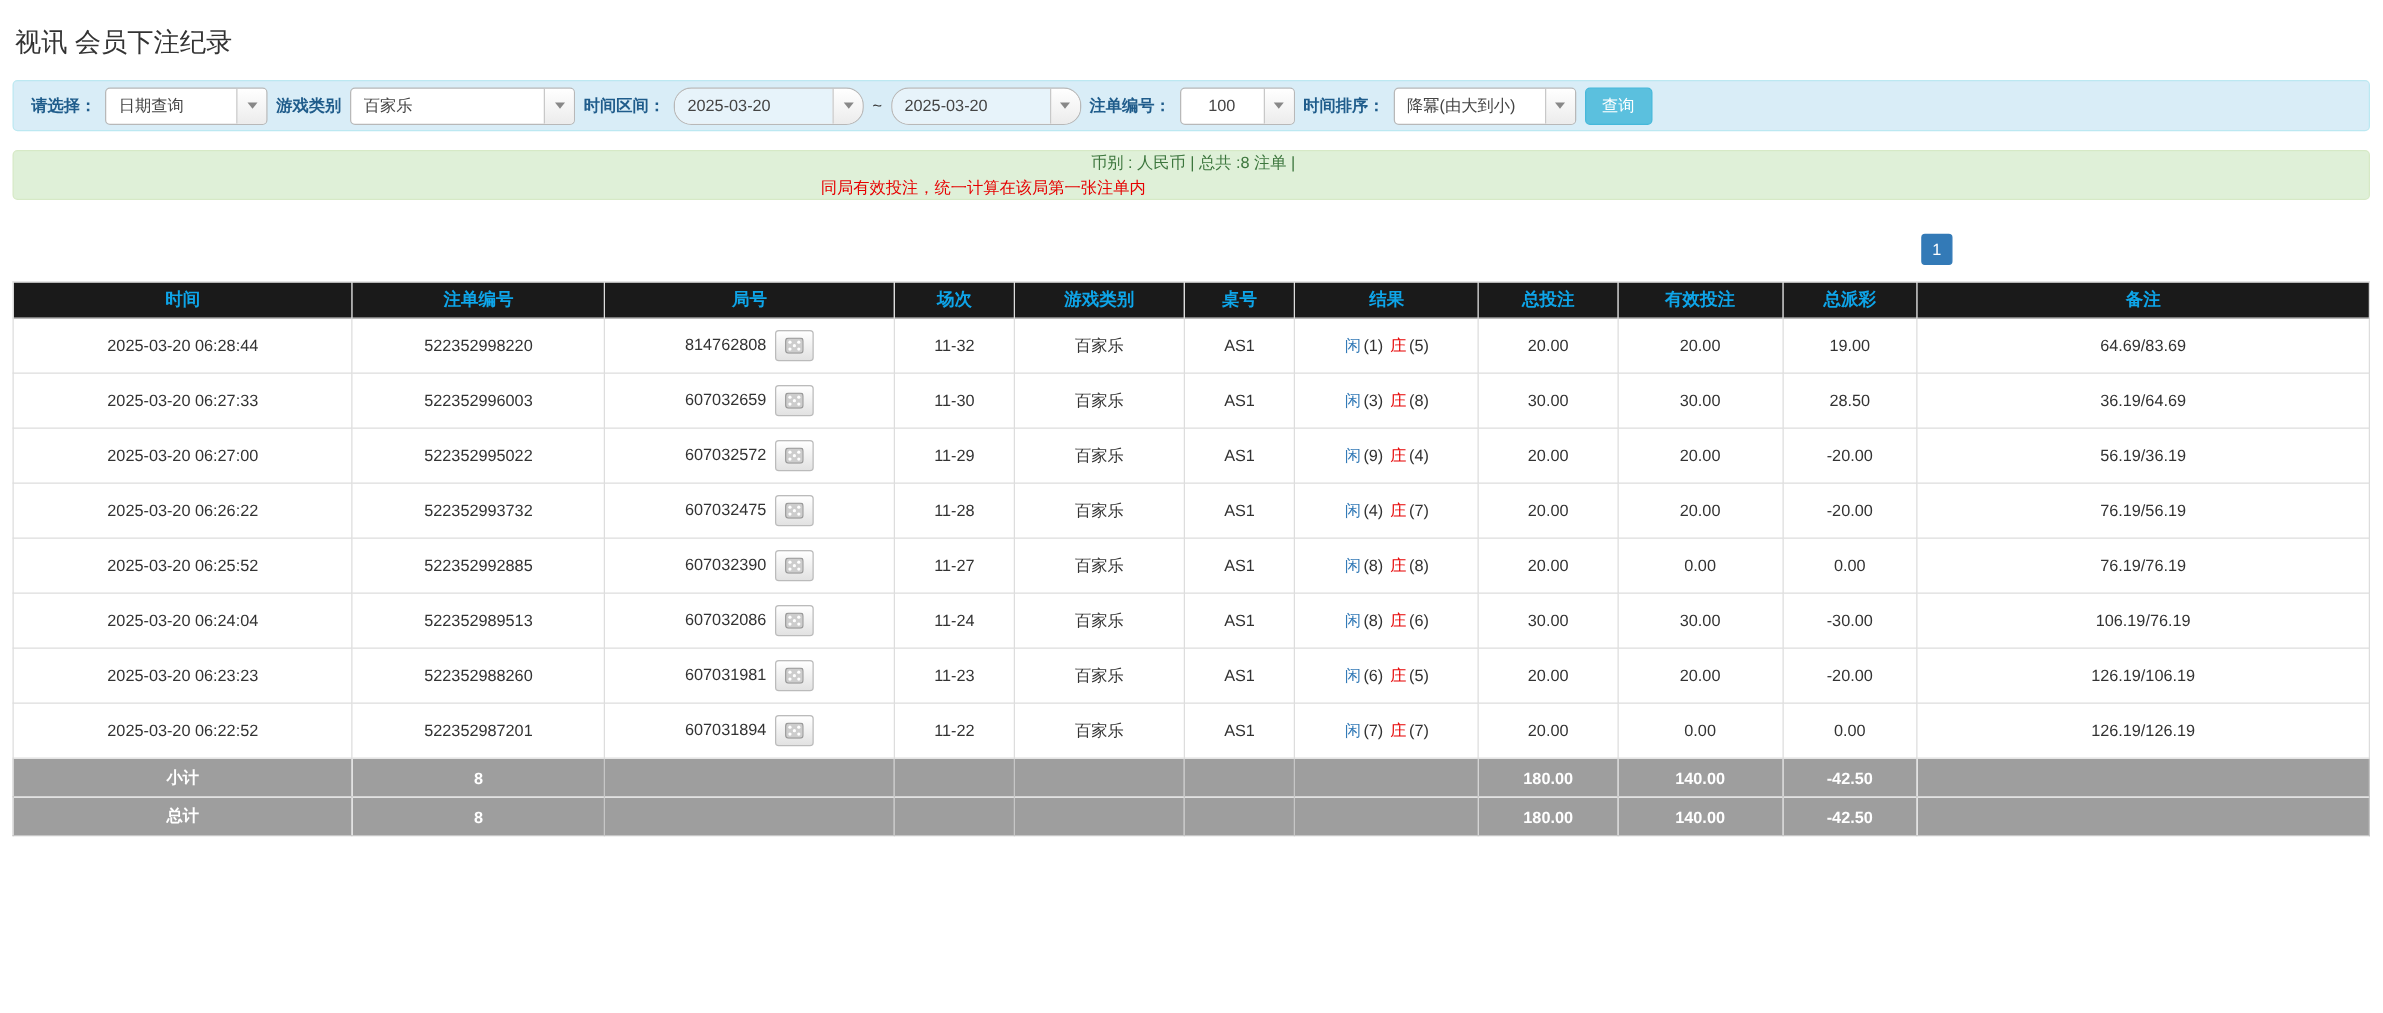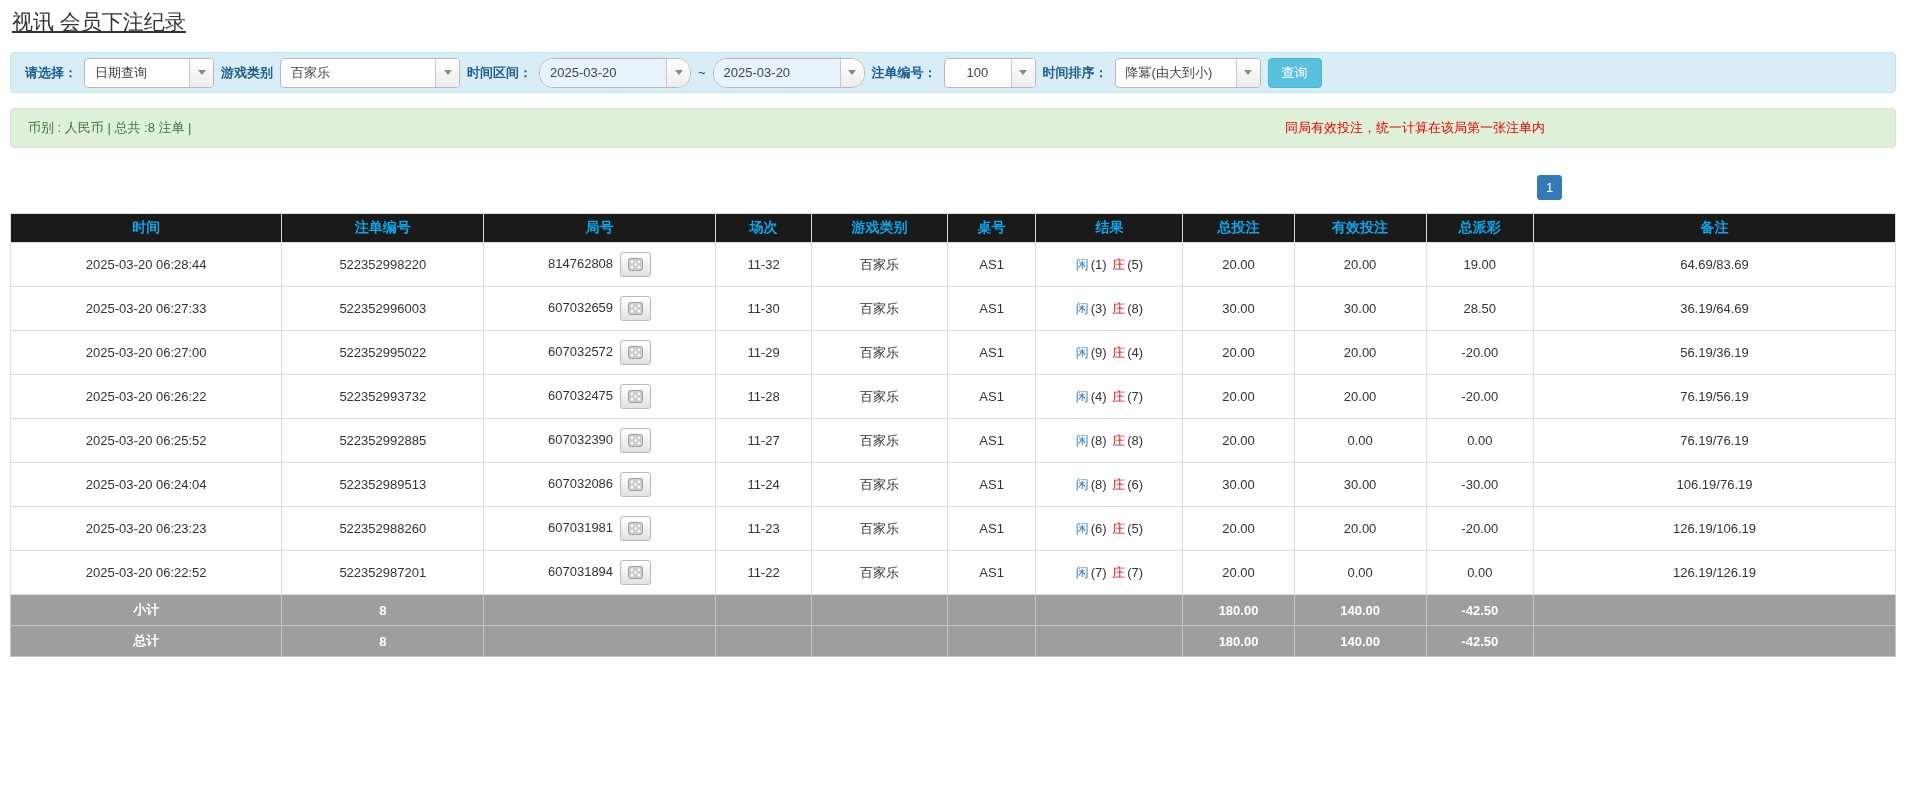--- a/index.html
+++ b/index.html
@@ -8,22 +8,21 @@
     font-family: "Liberation Sans", "DejaVu Sans", sans-serif;
     color: #333;
     font-size: 13px;
   }
   .page { padding: 6px 10px 40px 10px; }
 
   .page-title {
     font-size: 21px;
     font-weight: 400;
     color: #333;
-    margin: 2px 0 16px 2px;
-    text-decoration: underline;
+    margin: 14px 0 16px 2px;
   }
 
   
   .filter-bar {
     display: flex;
     align-items: center;
     gap: 7px;
     background: #d9edf7;
     border: 1px solid #bce8f1;
     border-radius: 4px;
@@ -90,20 +89,21 @@
     display: flex;
     align-items: center;
     justify-content: space-between;
     background: #dff0d8;
     border: 1px solid #d6e9c6;
     border-radius: 4px;
     height: 40px;
     margin-top: 15px;
     padding: 0 14px 0 17px;
     font-size: 13px;
+    flex-direction: column;
   }
   .info-left { color: #3c763d; }
   .info-right { color: #e60000; padding-right: 336px; font-family: Liberation Serif, serif; }
 
   
   .pager {
     display: flex;
     justify-content: flex-end;
     padding-right: 334px;
     margin: 27px 0 13px 0;

